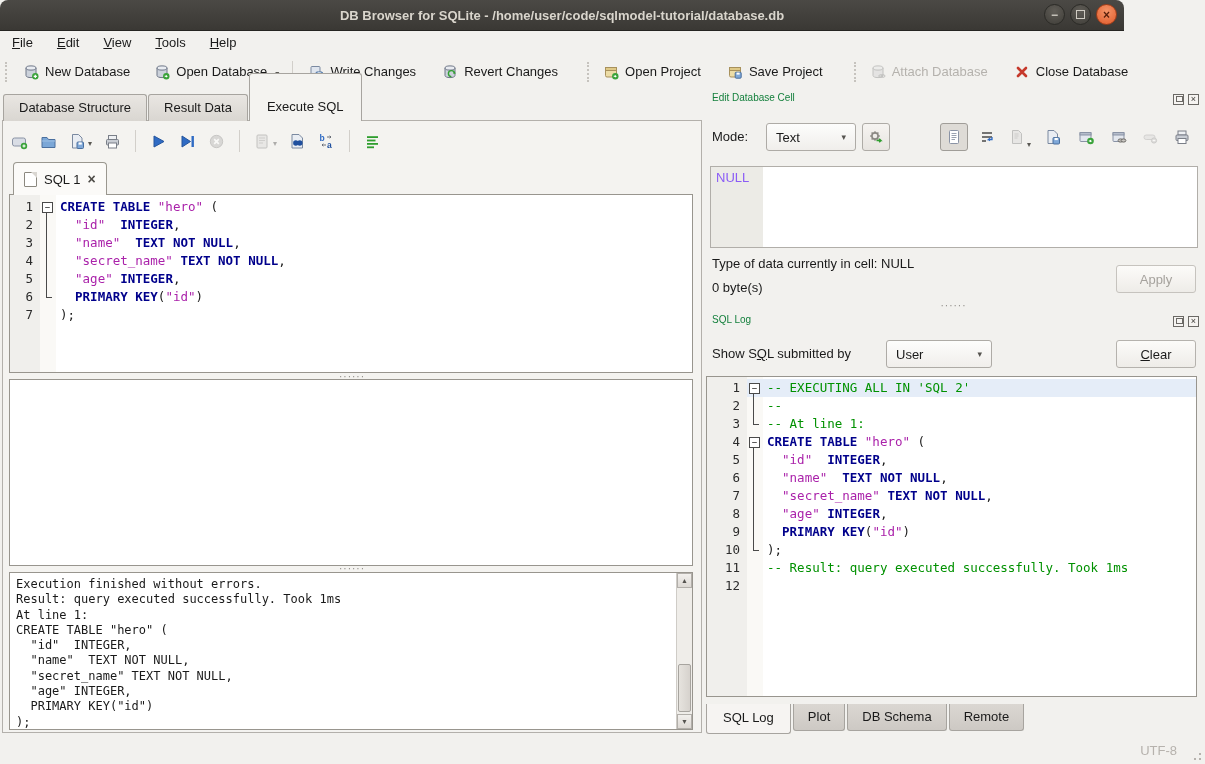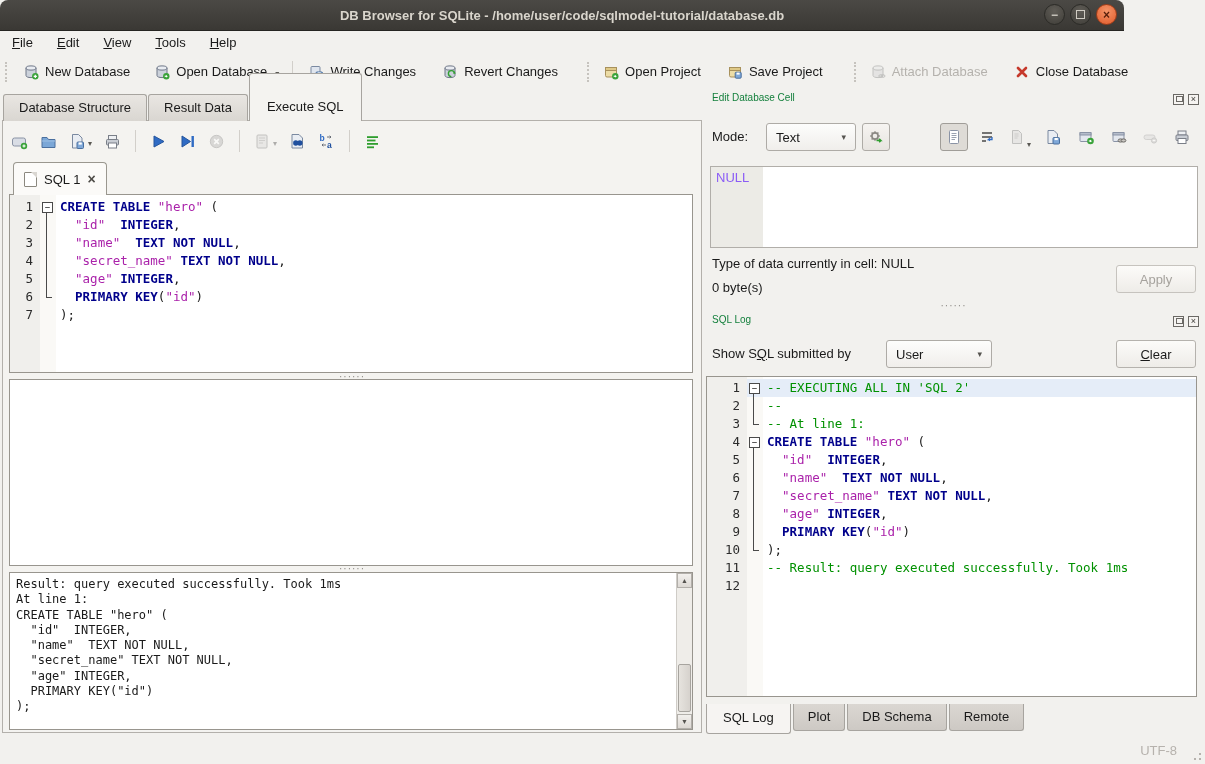--- a/index.html
+++ b/index.html
@@ -356,21 +356,21 @@
       <span>······</span>
     </div>
 
   <div class="gridpane"></div>
 
   <div class="hsplit" style="top:445px">
       <span>······</span>
     </div>
 
   <div class="resultsbox">
-    <div class="resultstext"><div>Result: query executed successfully. Took 1ms</div><div>At line 1:</div><div>CREATE TABLE "hero" (</div><div>  "id"  INTEGER,</div><div>  "name"  TEXT NOT NULL,</div><div>  "secret_name" TEXT NOT NULL,</div><div>  "age" INTEGER,</div><div>  PRIMARY KEY("id")</div><div>);</div></div>
+    <div class="resultstext"><div>Execution finished without errors.</div><div>Result: query executed successfully. Took 1ms</div><div>At line 1:</div><div>CREATE TABLE "hero" (</div><div>  "id"  INTEGER,</div><div>  "name"  TEXT NOT NULL,</div><div>  "secret_name" TEXT NOT NULL,</div><div>  "age" INTEGER,</div><div>  PRIMARY KEY("id")</div><div>);</div></div>
     <div class="vscroll">
       <div class="sarrow">▲</div>
       <div class="sthumb"></div>
       <div class="sarrow down">▼</div>
     </div>
   </div>
 </div>
 
 <div class="rightpane">
 

